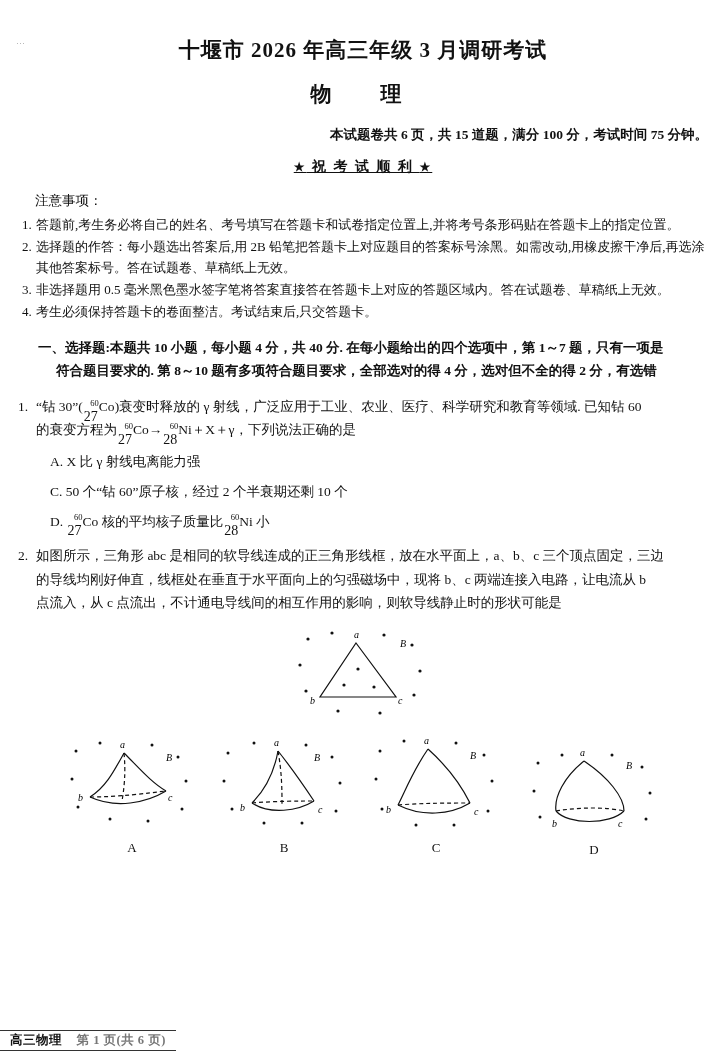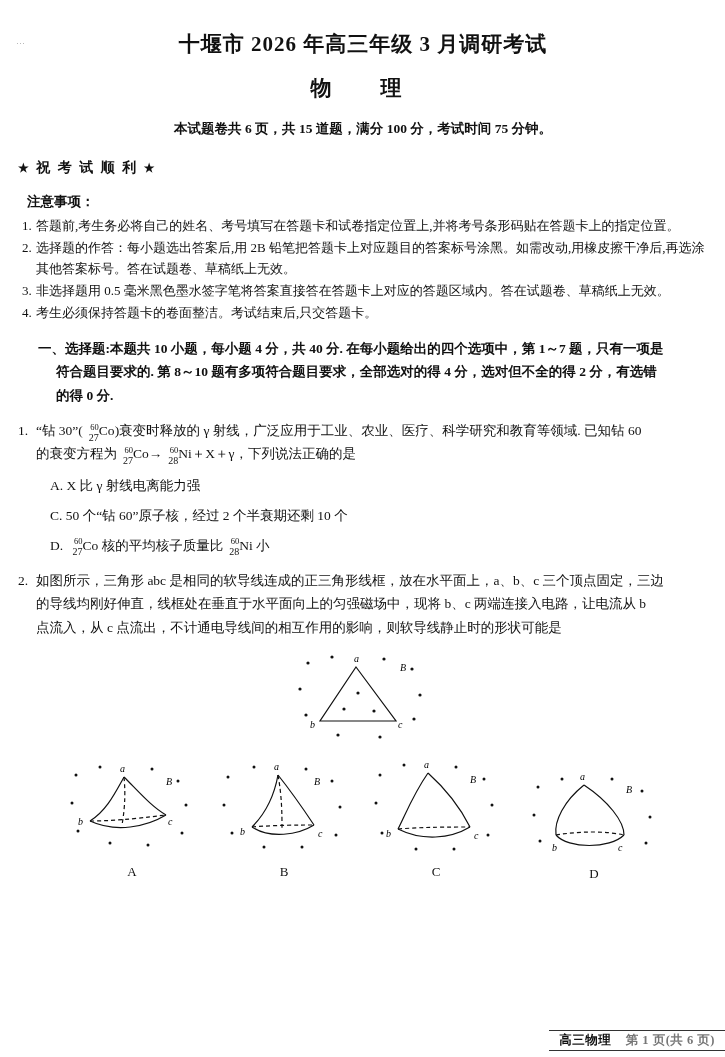--- a/index.html
+++ b/index.html
@@ -18,57 +18,58 @@
   .page {
     position: absolute;
     left: 0; top: 0;
     width: 725px;
     height: 1057px;
     padding: 0;
   }
   .inner {
     position: absolute;
     left: 18px;
-    top: 24px;
+    top: 30px;
     width: 690px;
   }
   .title {
     text-align: center;
     font-size: 21px;
     font-weight: bold;
     letter-spacing: 1px;
     margin-top: 6px;
     font-family: "Liberation Serif", serif;
   }
   .subject {
     text-align: center;
     font-size: 21px;
     font-weight: bold;
     letter-spacing: 14px;
     margin-top: 16px;
   }
   .exam-info {
-    text-align: center;
+    text-align: right;
     font-size: 13.5px;
     margin-top: 18px;
     font-weight: bold;
   }
   .wish {
-    text-align: left;
+    text-align: center;
     font-size: 14px;
-    margin-top: 21px;
+    margin-top: 14px;
     font-weight: bold;
     letter-spacing: 2px;
+    text-decoration: underline;
   }
   .wish .star { font-size: 12px; }
   .notice-head {
     font-size: 13.5px;
-    font-weight: bold;
+    font-weight: normal;
     margin-top: 16px;
-    margin-left: 9px;
+    margin-left: 17px;
   }
   .notice-list {
     margin-top: 4px;
     margin-left: 4px;
   }
   .notice-item {
     font-size: 13px;
     line-height: 1.62;
     text-indent: 0;
     margin-bottom: 1px;
@@ -122,43 +123,43 @@
   .nuc .up {
     position: absolute;
     left: 0; top: -5px;
     font-size: 8.5px;
     width: 16px;
     text-align: right;
   }
   .nuc .dn {
     position: absolute;
     left: 0; top: 4px;
-    font-size: 10px;
+    font-size: 14px;
     width: 16px;
-    text-align: right;
+    text-align: center;
   }
   .figures {
     position: relative;
     margin-top: 10px;
     height: 238px;
   }
   .fig {
     position: absolute;
     text-align: center;
   }
   .fig .cap {
     font-size: 13px;
     margin-top: 1px;
   }
   .footer {
     position: absolute;
     left: 0;
     bottom: 6px;
     width: 725px;
-    text-align: right;
+    text-align: left;
     font-size: 12.5px;
   }
   .footer-box {
     display: inline-block;
     border-top: 1px solid #333;
     border-bottom: 1px solid #333;
     padding: 1px 10px 1px 10px;
     font-weight: bold;
     letter-spacing: 0.5px;
     position: relative;
@@ -213,21 +214,20 @@
       </div>
       <div class="notice-item">
         <span class="num">4.</span>
         <span>考生必须保持答题卡的卷面整洁。考试结束后,只交答题卡。</span>
       </div>
     </div>
 
     <div class="section-head">
       <span>一、选择题:</span><span>本题共 10 小题，每小题 4 分，共 40 分. 在每小题给出的四个选项中，第 1～7 题，只有一项是</span>
       <span class="cont">符合题目要求的. 第 8～10 题有多项符合题目要求，全部选对的得 4 分，选对但不全的得 2 分，有选错</span>
-      <span class="cont">的得 0 分.</span>
     </div>
 
     <div class="q">
       <span class="qnum">1.</span>
       <span>“钻 30”(</span><span class="nuc"><span class="up">60</span><span class="dn">27</span></span><span>Co</span><span>)衰变时释放的 γ 射线，广泛应用于工业、农业、医疗、科学研究和教育等领域. 已知钻 60</span>
       <br>
       <span>的衰变方程为</span><span class="nuc"><span class="up">60</span><span class="dn">27</span></span><span>Co→</span><span class="nuc"><span class="up">60</span><span class="dn">28</span></span><span>Ni＋X＋γ</span><span>，下列说法正确的是</span>
 
       <div class="opts">
         <div class="opt">A. X 比 γ 射线电离能力强</div>

